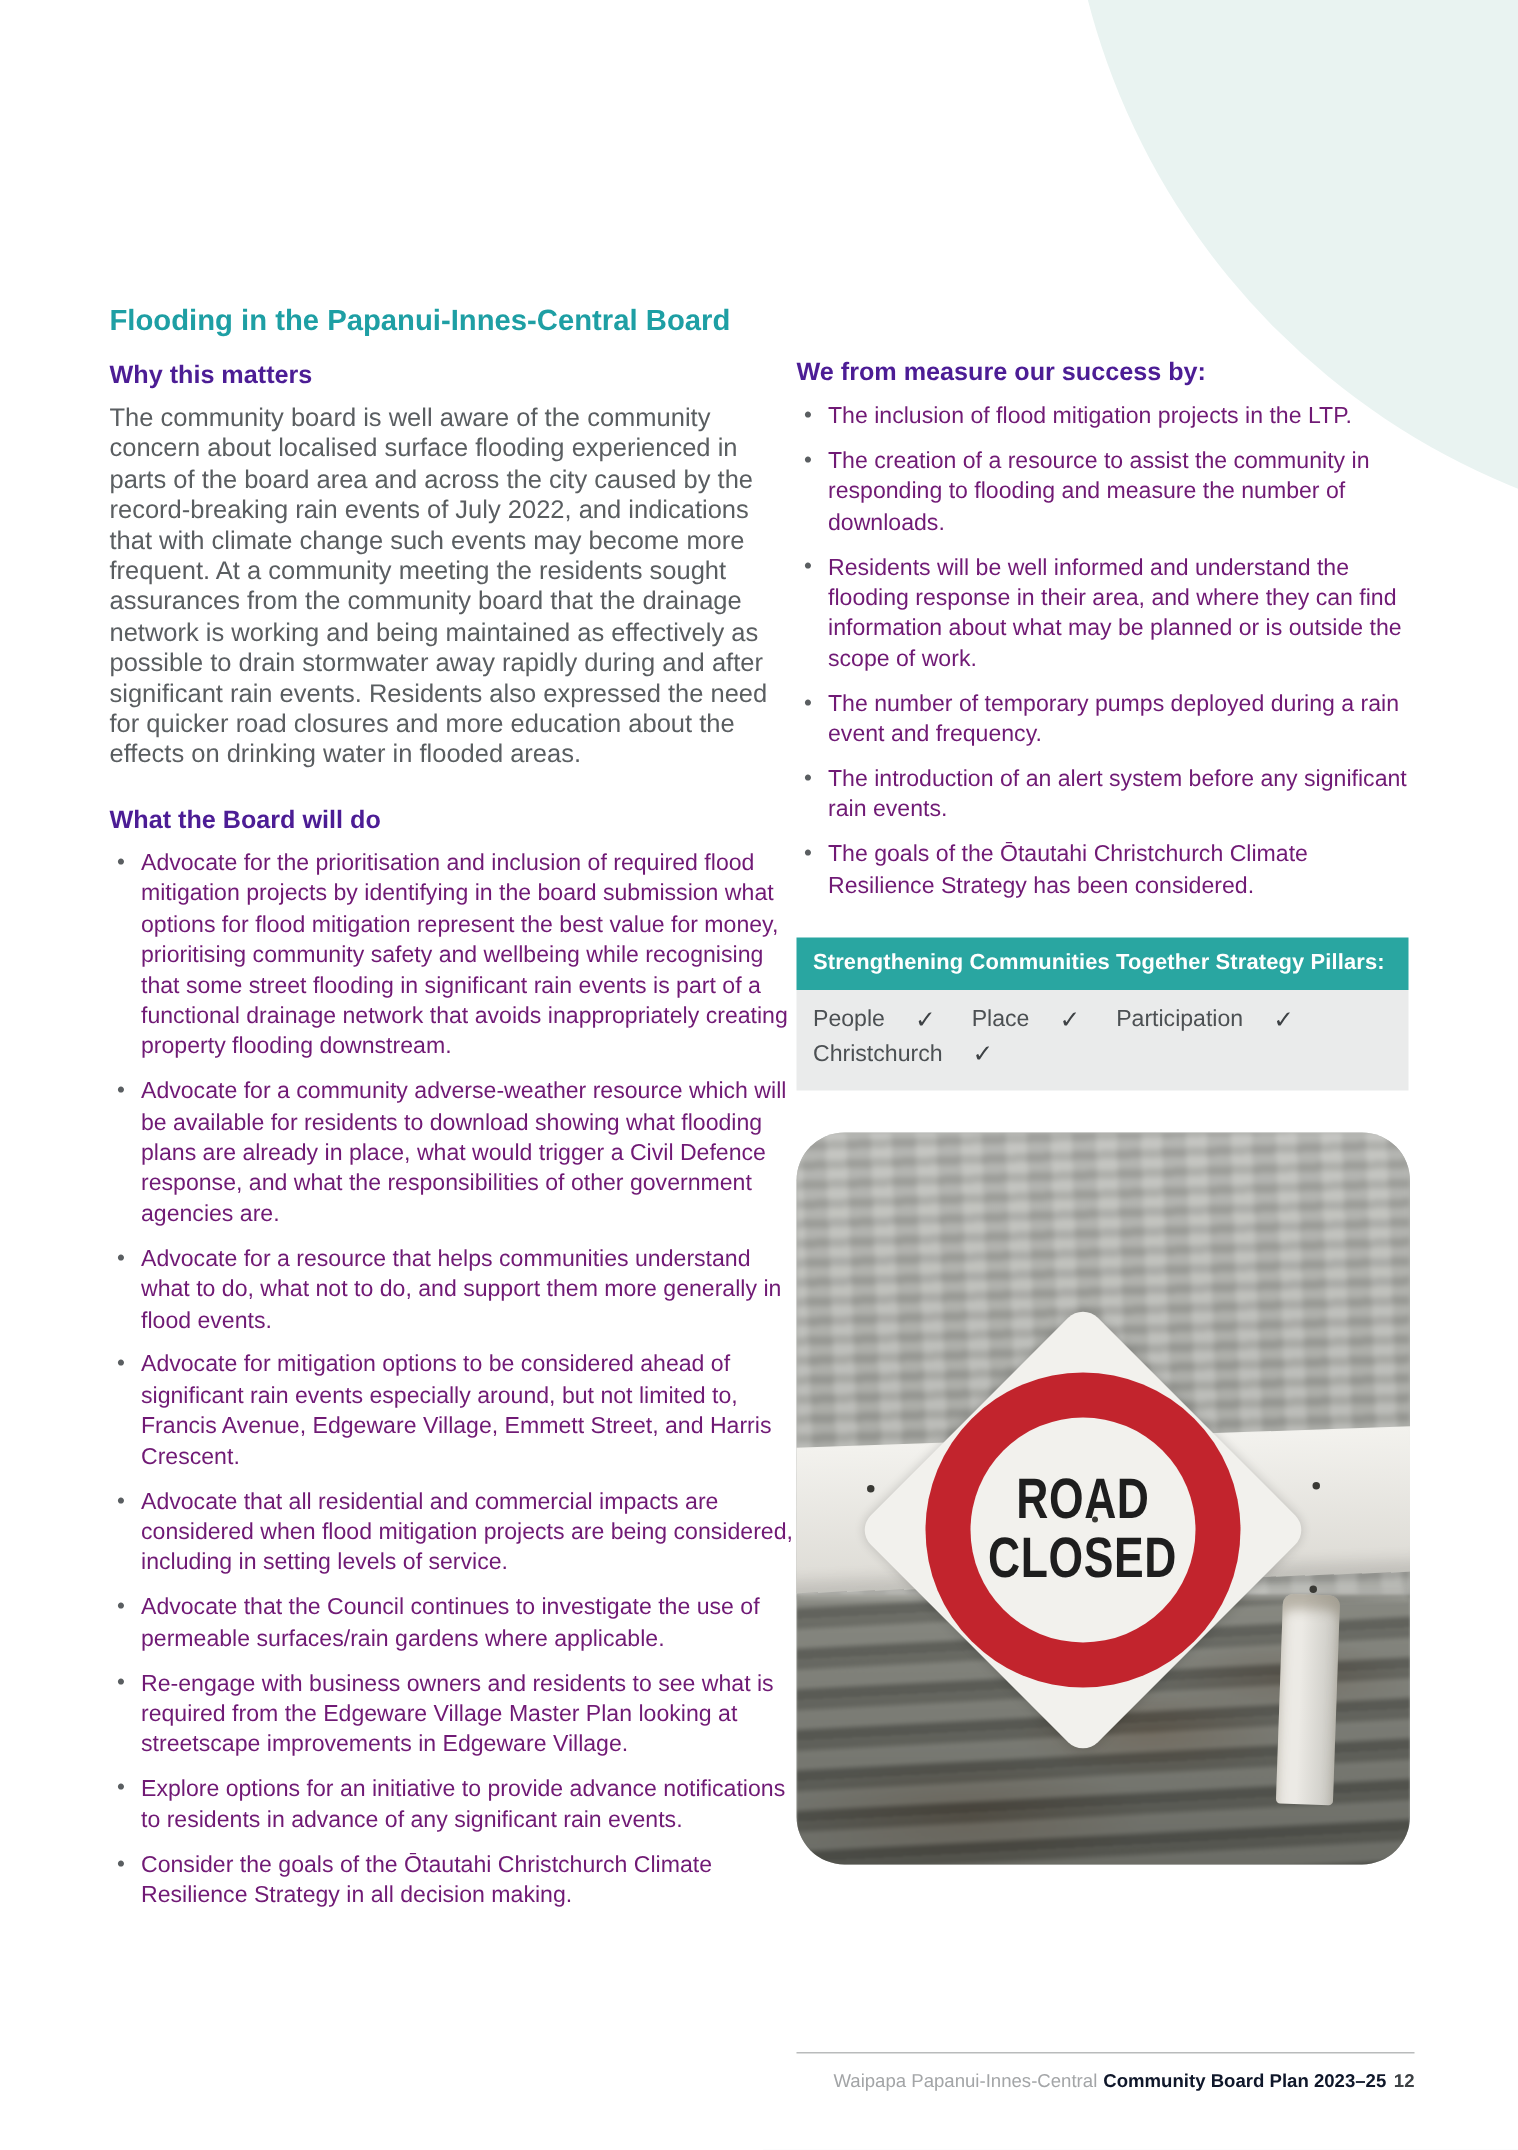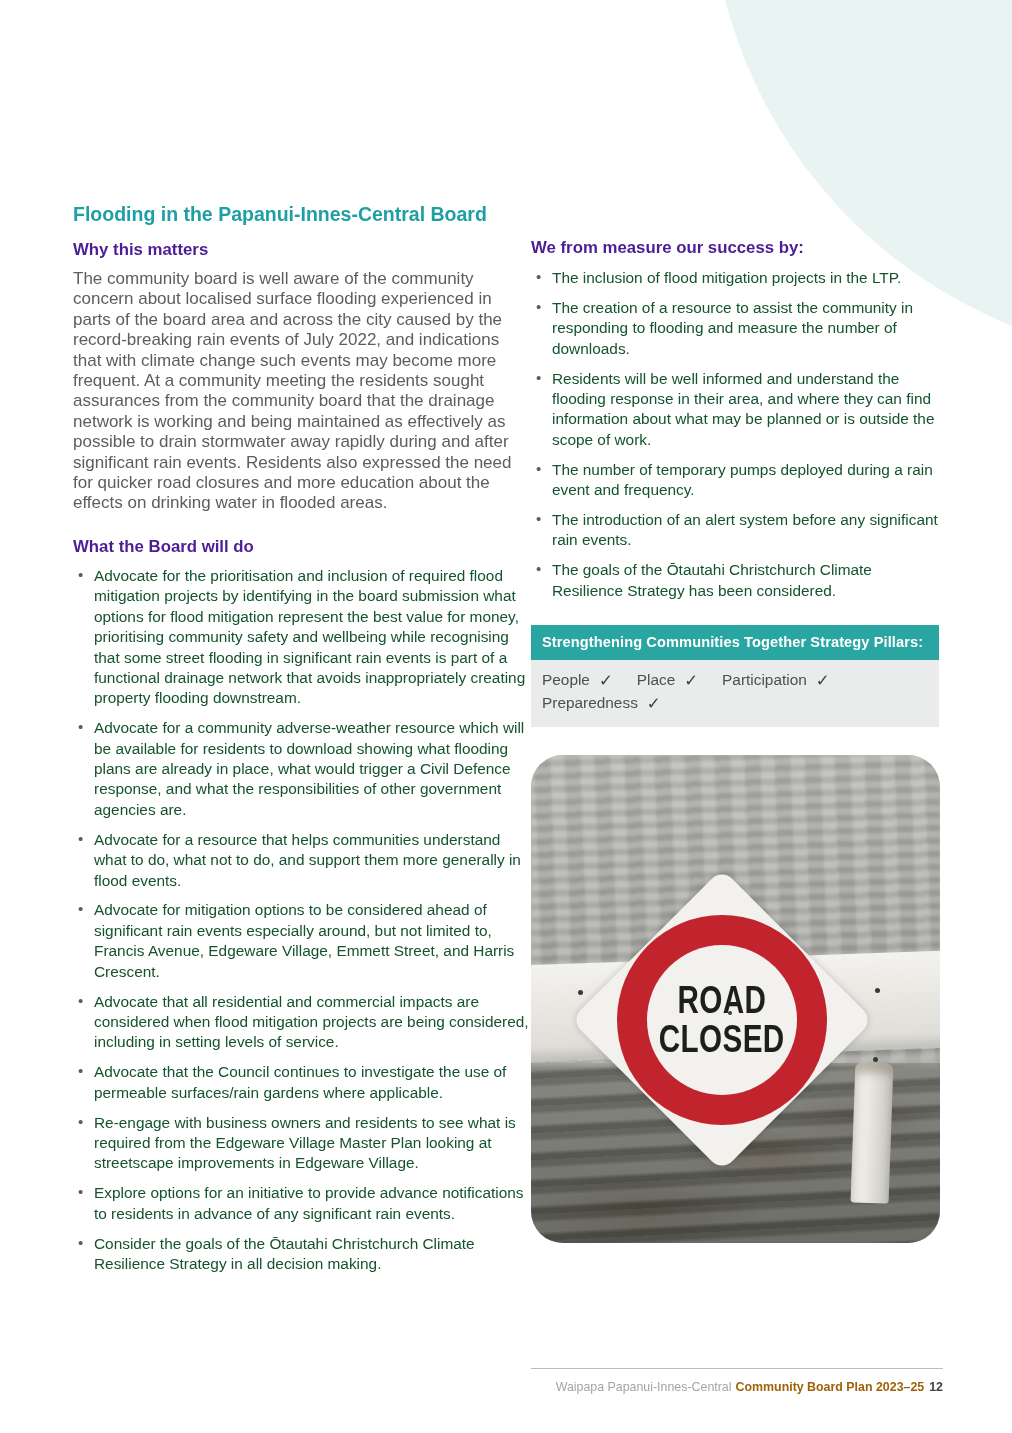--- a/index.html
+++ b/index.html
@@ -22,37 +22,37 @@
     margin:14px 0 9px 0;font-size:16.8px;line-height:21px;font-weight:bold;color:#4c1d95;
   }
   .col-right h2{margin:0 0 10px 0;}
   .h2-gap{margin-top:22px;}
   p.body{
     margin:0;font-size:17px;line-height:20.4px;color:#5a5e61;
   }
   ul.bullets{list-style:none;margin:8px 0 0 0;padding:0;}
   ul.bullets li{
     position:relative;padding-left:21px;margin-bottom:9.5px;
-    font-size:15.4px;line-height:20.4px;color:#14532d;
+    font-size:15.4px;line-height:20.4px;color:#701a75;
   }
   ul.bullets li::before{
     content:"\2022";position:absolute;left:5px;top:-1px;font-size:15px;color:#5a5e61;
   }
   
   .pillars{margin-top:24px;width:408px;}
   .pillars-banner{
     background:#29a6a1;color:#ffffff;font-weight:bold;font-size:14.6px;
     padding:8px 11px;line-height:19px;letter-spacing:0.1px;
   }
   .pillars-body{
     background:#eaebeb;padding:9px 11px 13px 11px;
     display:flex;flex-wrap:wrap;column-gap:24px;row-gap:1px;
     font-size:15.4px;line-height:22px;color:#4c5053;
   }
-  .pillar{display:inline-flex;align-items:center;gap:9px;}
+  .pillar{display:inline-flex;align-items:center;gap:20px;}
   .check{font-size:16.5px;color:#3e4245;}
   
   .photo{
     position:absolute;left:531px;top:755px;width:409px;height:488px;
     border-radius:32px;overflow:hidden;background:#b2b3af;margin:0;
   }
   .water-upper{
     position:absolute;left:0;right:0;top:0;height:310px;
     background:
       repeating-linear-gradient(88deg, rgba(255,255,255,.10) 0 14px, rgba(0,0,0,.05) 14px 30px),
@@ -111,21 +111,21 @@
   .bolt1{left:47px;top:235px;}
   .bolt2{left:344px;top:233px;}
   .bolt3{left:342px;top:302px;}
   .bolt4{left:197px;top:256px;width:4px;height:4px;}
   
   .footer-rule{position:absolute;left:531px;top:1368px;width:412px;height:1px;background:#b9bbbc;}
   .footer-text{
     position:absolute;left:331px;top:1379px;width:612px;text-align:right;
     font-size:12.4px;line-height:16px;color:#a3a5a7;
   }
-  .footer-text .f-bold{font-weight:bold;color:#a16207;margin-left:4px;}
+  .footer-text .f-bold{font-weight:bold;color:#0f172a;margin-left:4px;}
   .footer-text .f-page{font-weight:bold;color:#3e4245;margin-left:5px;}
 </style>
 </head>
 <body>
 
 <div class="page">
 
   <div class="corner-swoosh"></div>
 
   <div class="col-left">
@@ -168,21 +168,21 @@
         </span>
         <span class="pillar">
           <span>Place</span>
           <span class="check">✓</span>
         </span>
         <span class="pillar">
           <span>Participation</span>
           <span class="check">✓</span>
         </span>
         <span class="pillar">
-          <span>Preparedness</span>
+          <span>Christchurch</span>
           <span class="check">✓</span>
         </span>
       </div>
     </div>
   </div>
 
   <figure class="photo">
     <div class="water-upper"></div>
     <div class="water-lower"></div>
     <div class="waterline"></div>

